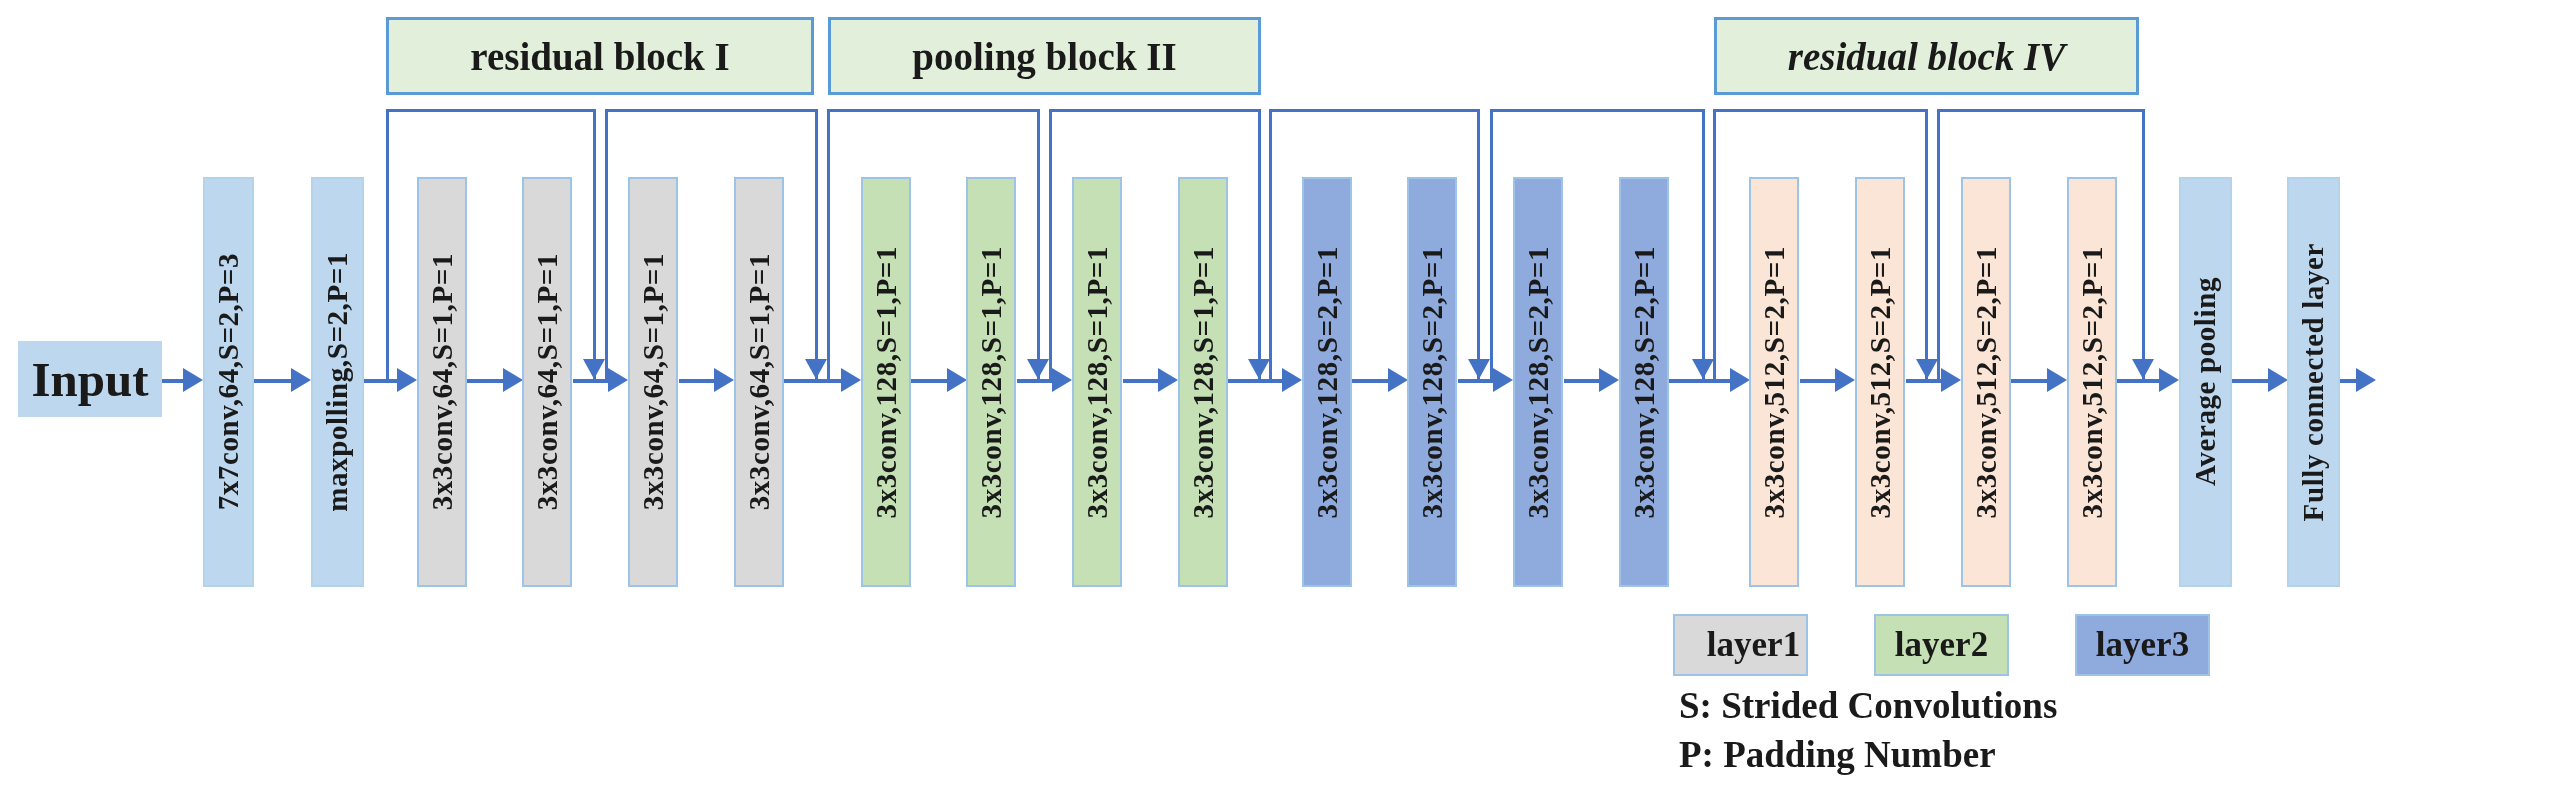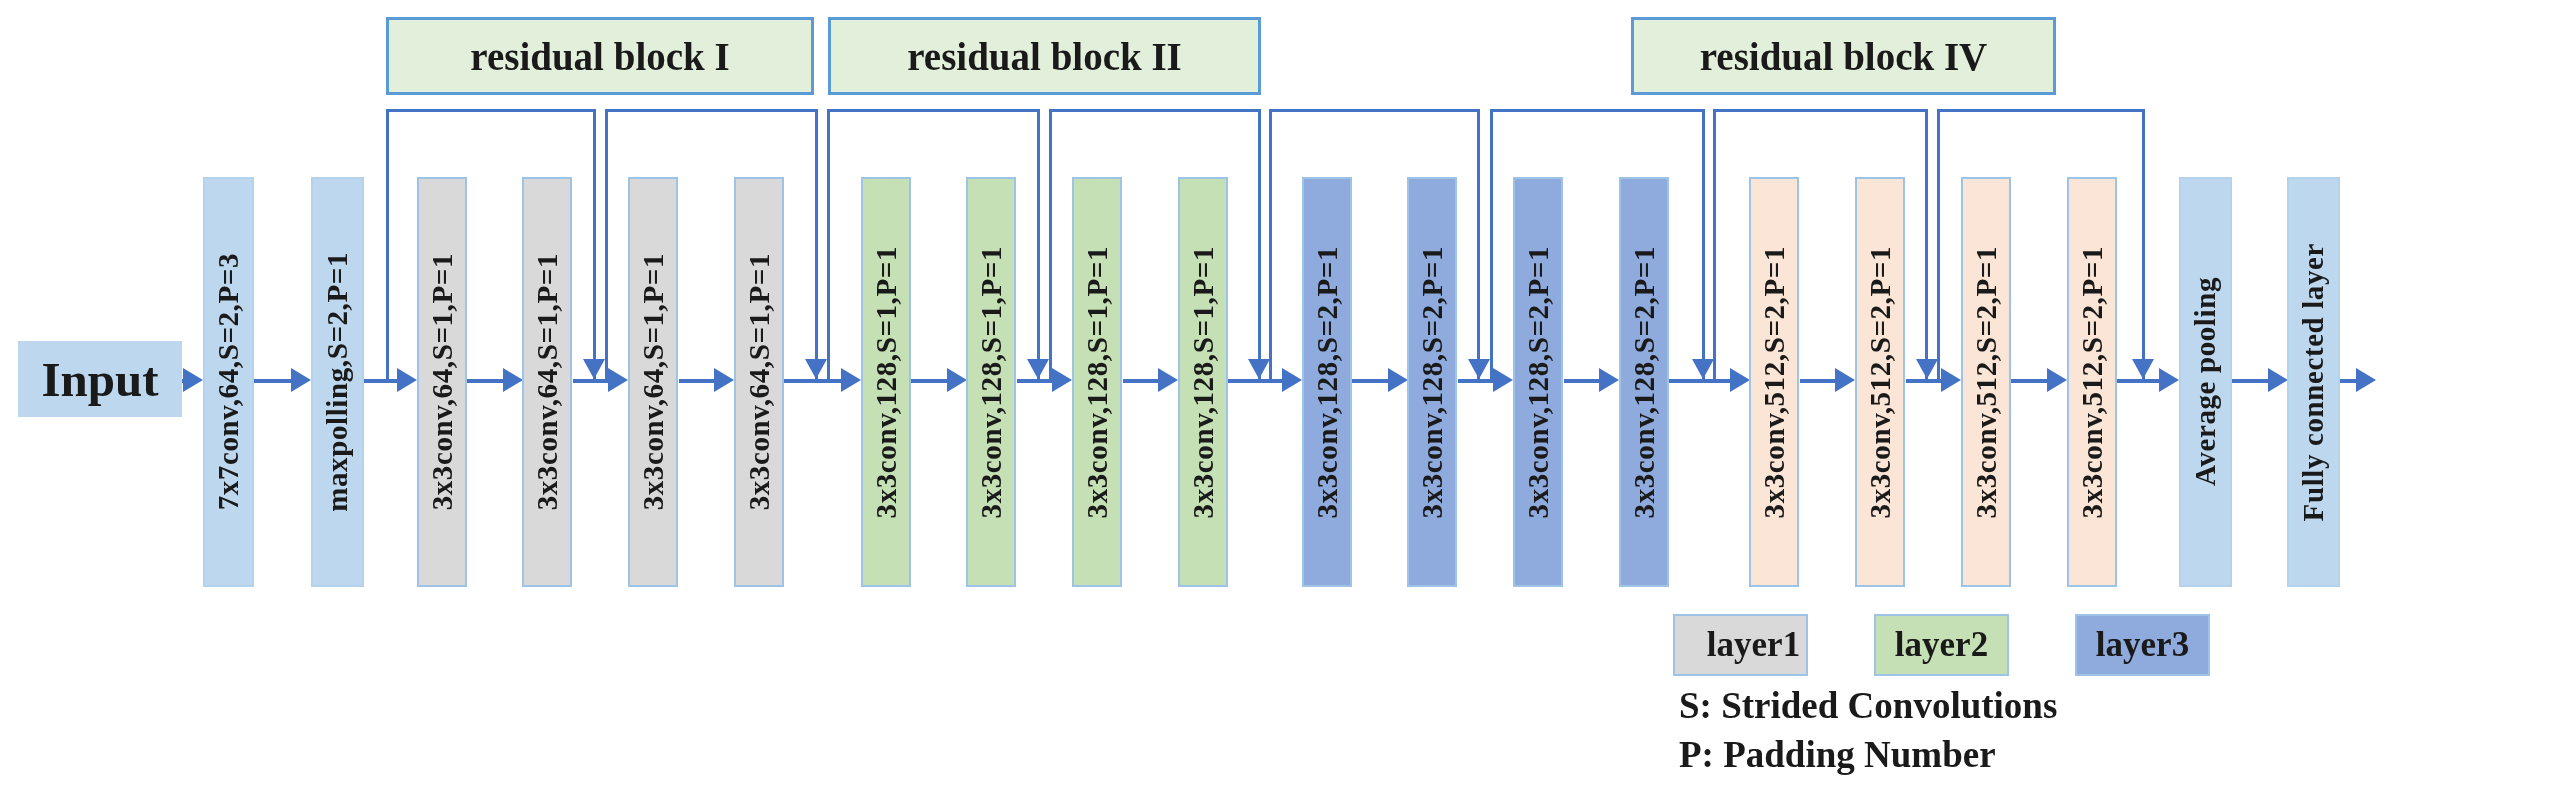--- a/index.html
+++ b/index.html
@@ -71,22 +71,22 @@
     position:absolute;left:1679px;
     font-weight:bold;font-size:37px;color:#1a1a1a;white-space:nowrap;
   }
 </style>
 </head>
 <body>
 
 <div id="canvas">
 
   <div class="res-label" style="left:386px;width:428px;">residual block I</div>
-  <div class="res-label" style="left:828px;width:433px;">residual block II</div>
-  <div class="res-label" style="left:1631px;width:425px;">residual block IV</div>
+  <div class="res-label" style="left:828px;width:433px;">pooling block II</div>
+  <div class="res-label" style="left:1714px;width:425px;font-style:italic;">residual block IV</div>
 
   <div class="hoop" style="left:386px;width:210px;"></div>
   <div class="hoop" style="left:605px;width:213px;"></div>
   <div class="hoop" style="left:827px;width:213px;"></div>
   <div class="hoop" style="left:1049px;width:212px;"></div>
   <div class="hoop" style="left:1269px;width:211px;"></div>
   <div class="hoop" style="left:1490px;width:215px;"></div>
   <div class="hoop" style="left:1713px;width:215px;"></div>
   <div class="hoop" style="left:1937px;width:208px;"></div>
 
@@ -135,21 +135,21 @@
     <div class="rarrow" style="left:1941px;"></div>
   <div class="hline" style="left:2011px;width:40px;"></div>
     <div class="rarrow" style="left:2047px;"></div>
   <div class="hline" style="left:2117px;width:47px;"></div>
     <div class="rarrow" style="left:2159px;"></div>
   <div class="hline" style="left:2231px;width:41px;"></div>
     <div class="rarrow" style="left:2268px;"></div>
   <div class="hline" style="left:2340px;width:20.5px;"></div>
     <div class="rarrow" style="left:2356px;"></div>
 
-  <div class="io-box" style="left:18px;width:164px;">
+  <div class="io-box" style="left:18px;width:144px;">
       <span>Input</span>
     </div>
 
   <div class="vbox c-blue" style="left:203px;width:51px;">
       <span>7x7conv,64,S=2,P=3</span>
     </div>
   <div class="vbox c-blue" style="left:311px;width:53px;">
       <span>maxpolling,S=2,P=1</span>
     </div>
 

